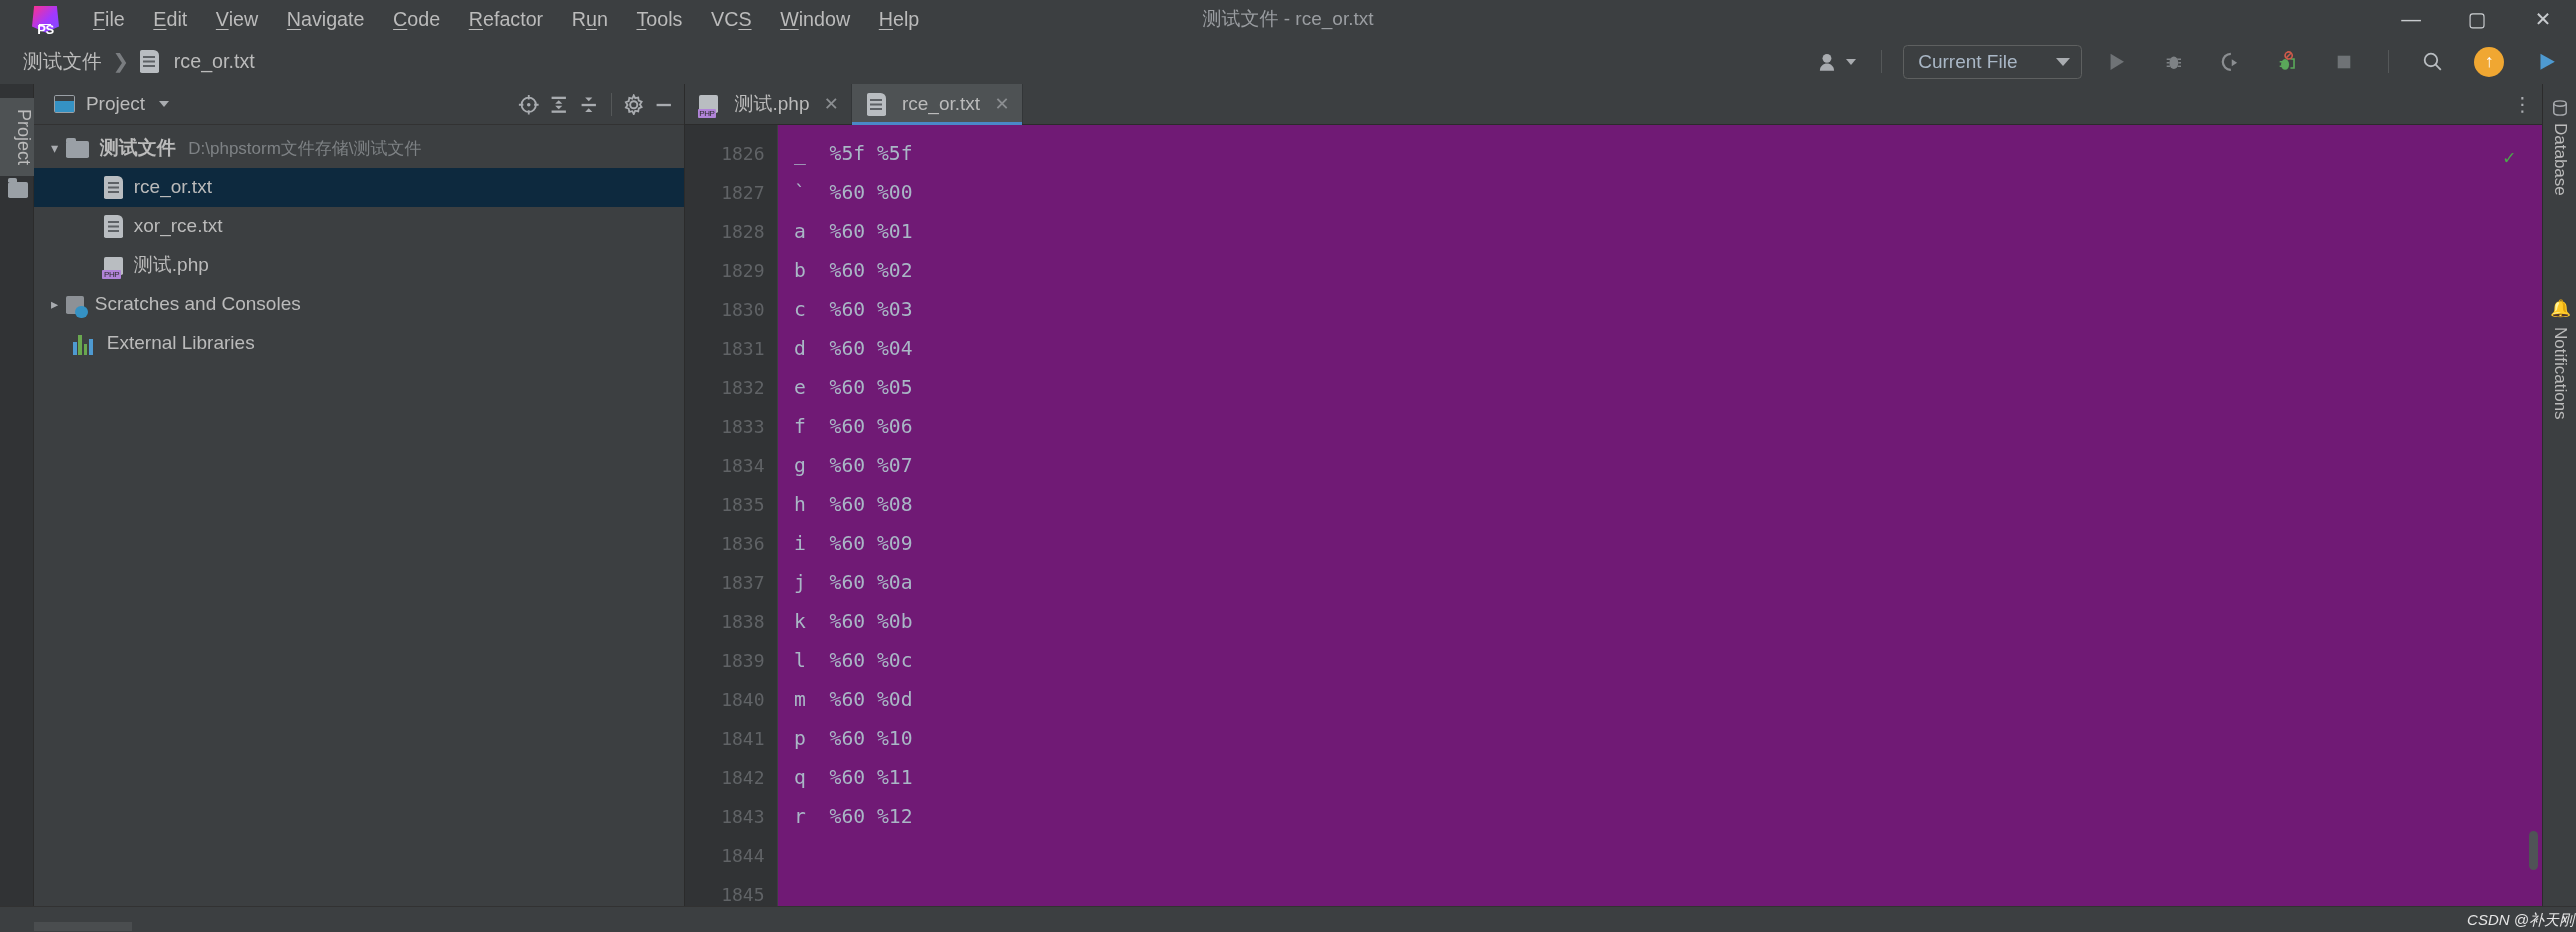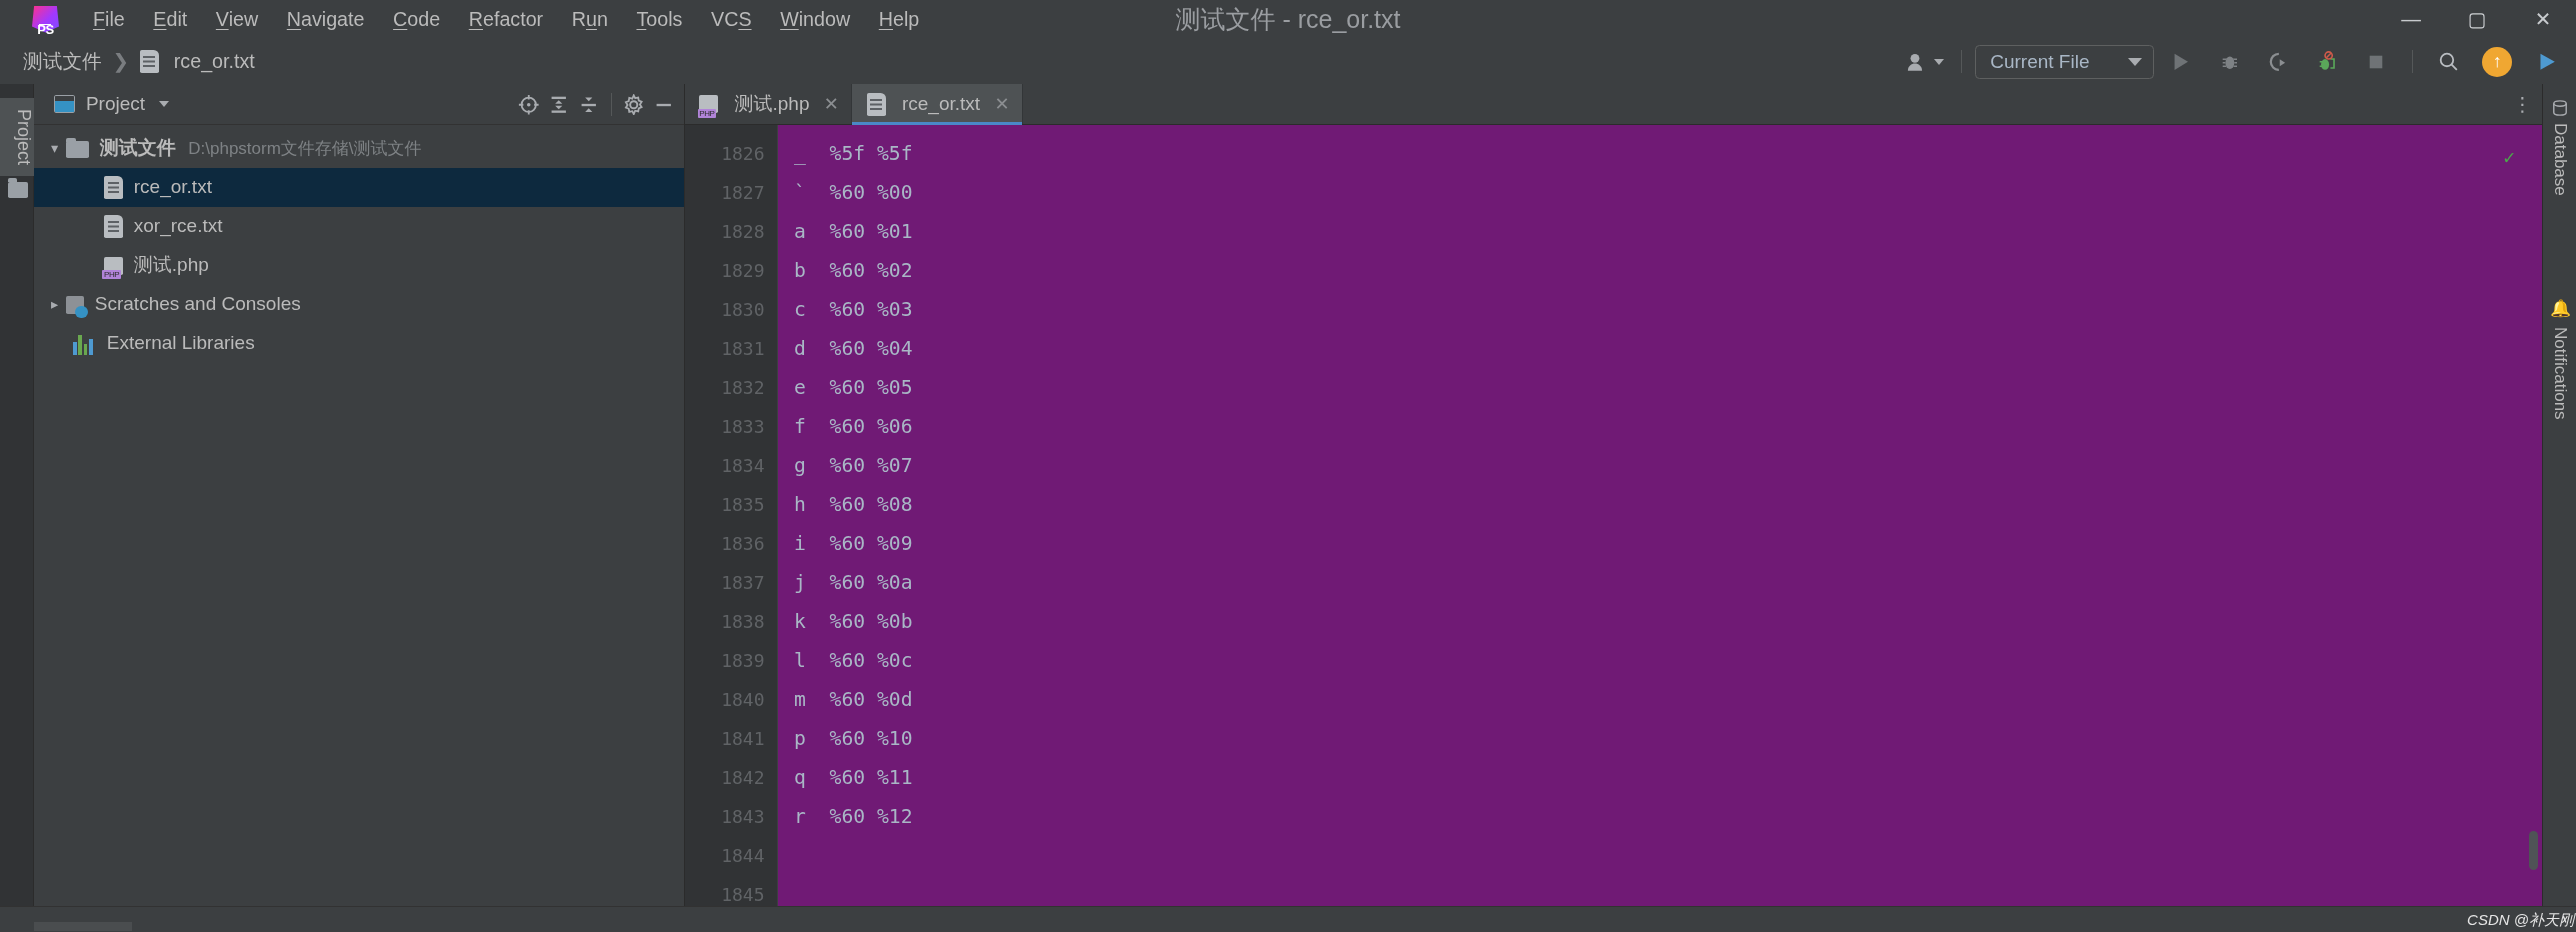--- a/index.html
+++ b/index.html
@@ -34,42 +34,42 @@
     position: absolute; left: 7.2px; bottom: 7.2px; width: 11.6px; height: 1.8px; background: #fff;
   }
   .menubar { display: flex; align-items: center; height: 38px; }
   .menu-item {
     color: #bbbbbb; font-size: 19.7px; padding: 0 14.3px; line-height: 38px; cursor: default;
   }
   .menu-item u { text-decoration: underline; text-underline-offset: 2.7px; }
   .win-title {
     position: absolute; left: 0; right: 0; top: 0; height: 38px;
     display: flex; align-items: center; justify-content: center;
-    color: #9a9da1; font-size: 25px; pointer-events: none;
+    color: #9a9da1; font-size: 19px; pointer-events: none;
   }
   .win-buttons {
     position: absolute; right: 0; top: 0; height: 38px; display: flex; align-items: center;
   }
   .win-btn {
     width: 66px; height: 38px; display: flex; align-items: center; justify-content: center;
     color: #c8cbce; font-size: 19.7px;
   }
 
   
   .navbar {
     position: absolute; top: 38px; left: 0; width: 2576px; height: 47px;
     background: #3c3f41; border-bottom: 0.9px solid #323232;
     display: flex; align-items: center;
   }
   .crumbs { display: flex; align-items: center; padding-left: 23px; gap: 0; }
   .crumb { color: #bbbbbb; font-size: 19.7px; display: flex; align-items: center; gap: 8px; }
   .crumb-sep { color: #7a7d80; font-size: 19.7px; margin: 0 10.7px; }
   .nav-right {
     position: absolute; right: 0; top: 0; height: 47px;
-    display: flex; align-items: center; gap: 4px; padding-right: 7.2px;
+    display: flex; align-items: center; gap: 12px; padding-right: 7.2px;
   }
   .tb-icon {
     width: 45px; height: 47px; display: flex; align-items: center; justify-content: center;
     color: #a9acb0;
   }
   .vsep { width: 0.9px; height: 23px; background: #555859; margin: 0 9px; }
   .runconfig {
     height: 34px; min-width: 179px; border: 0.9px solid #5e6060; border-radius: 4.5px;
     display: flex; align-items: center; justify-content: space-between;
     padding: 0 10.7px 0 14.3px; color: #a9b7c6; font-size: 19px; gap: 12.5px;

